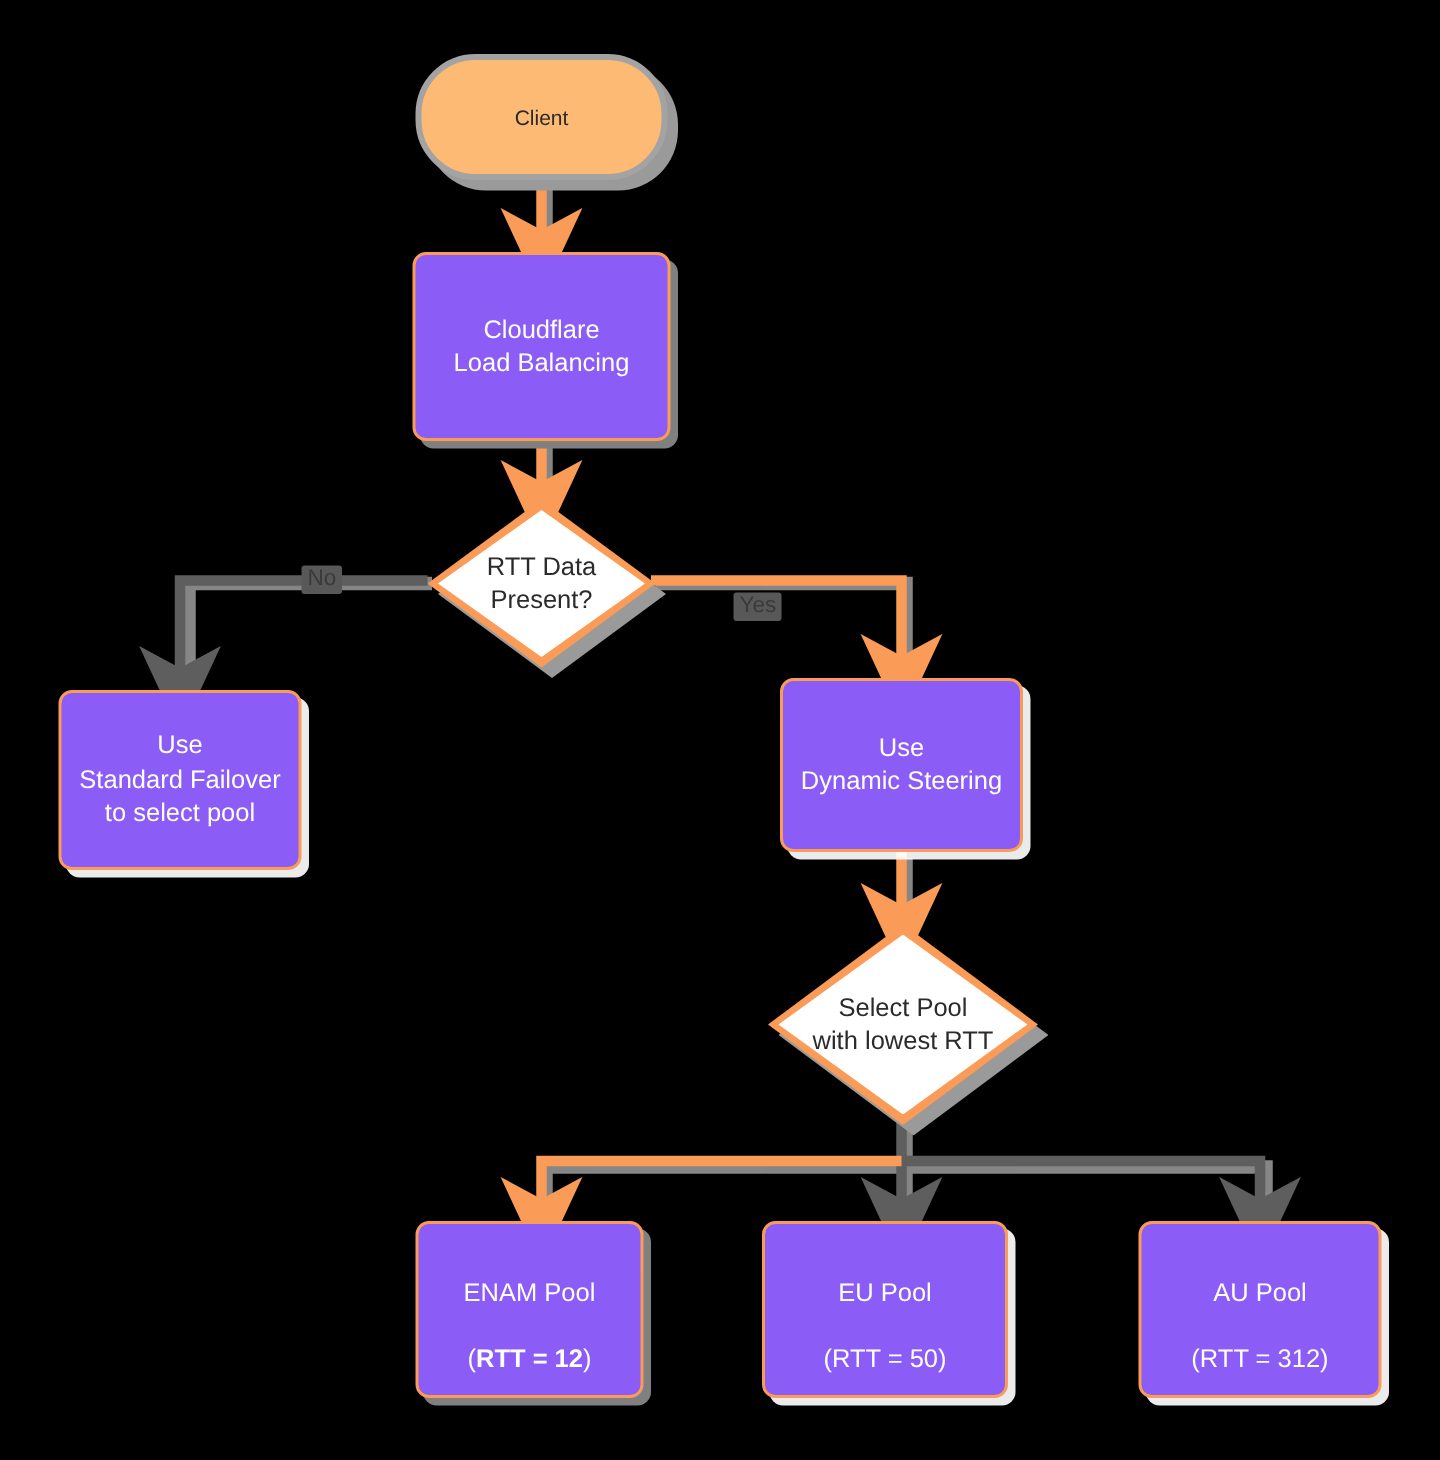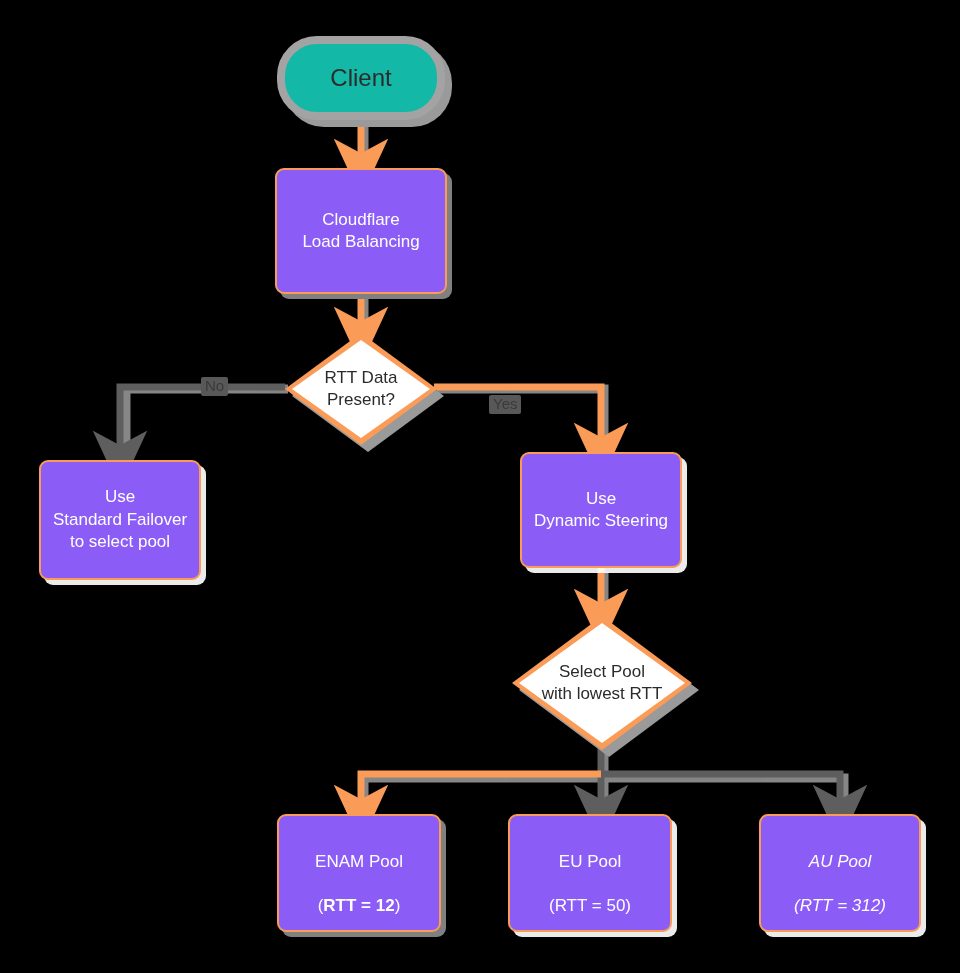--- a/index.html
+++ b/index.html
@@ -47,25 +47,25 @@
     border: 2px solid #FA9B57;
     border-radius: 9px;
     font-size: 17px;
     box-shadow: 5px 5px 0 0 rgba(255,255,255,0.92);
   }
   .node-fill.shadow-gray {
     box-shadow: 5px 5px 0 0 #808080;
   }
 
   .node-round {
-    background: #14b8a6;
+    background: #fdba74;
     color: #2B2B2B;
-    border: 8px solid #a3a3a3;
+    border: 4px solid #a3a3a3;
     border-radius: 40px;
-    font-size: 24px;
+    font-size: 14px;
     box-shadow: 7px 7px 0 0 #9a9a9a;
   }
 
   
   .node-diamond {
     background: transparent;
     color: #2B2B2B;
     font-size: 17px;
   }
   .node-diamond .dia-shape {
@@ -188,34 +188,34 @@
   </div>
 
   <div class="node node-diamond" style="left:512px; top:616px; width:180px; height:134px;">
     <div class="dia-shadow"></div>
     <div class="dia-shape"></div>
     <div class="dia-inner"></div>
     <span class="dia-label">Select Pool
 with lowest RTT</span>
   </div>
 
-  <div class="node node-fill shadow-gray" style="left:277px; top:814px; width:164px; height:118px;">
+  <div class="node node-fill shadow-gray" style="left:277px; top:814px; width:152px; height:118px;">
     <span class="nlabel">
       <span>ENAM Pool</span><br>
       <span>(</span><span class="bold-rtt">RTT = 12</span><span>)</span>
     </span>
   </div>
 
   <div class="node node-fill" style="left:508px; top:814px; width:164px; height:118px;">
     <span class="nlabel">
       <span>EU Pool</span><br>
       <span>(</span><span>RTT = 50</span><span>)</span>
     </span>
   </div>
 
-  <div class="node node-fill" style="left:759px; top:814px; width:162px; height:118px;font-style:italic;">
+  <div class="node node-fill" style="left:759px; top:814px; width:162px; height:118px;">
     <span class="nlabel">
       <span>AU Pool</span><br>
       <span>(</span><span>RTT = 312</span><span>)</span>
     </span>
   </div>
 
 </div>
 
 </body></html>

